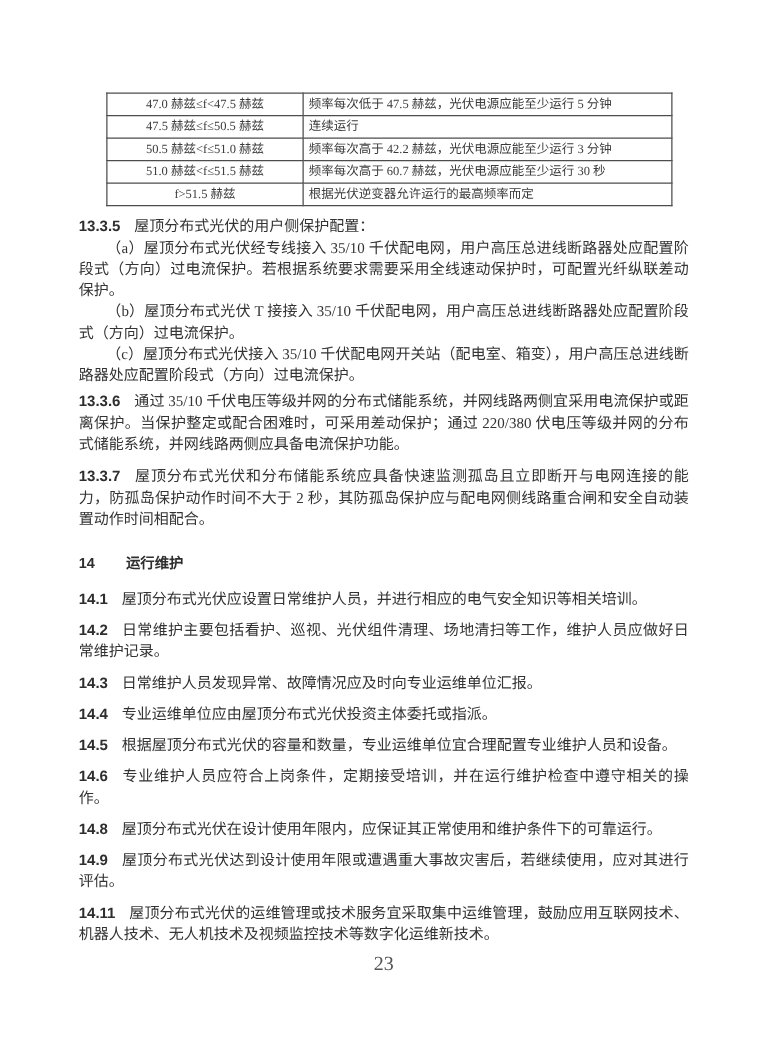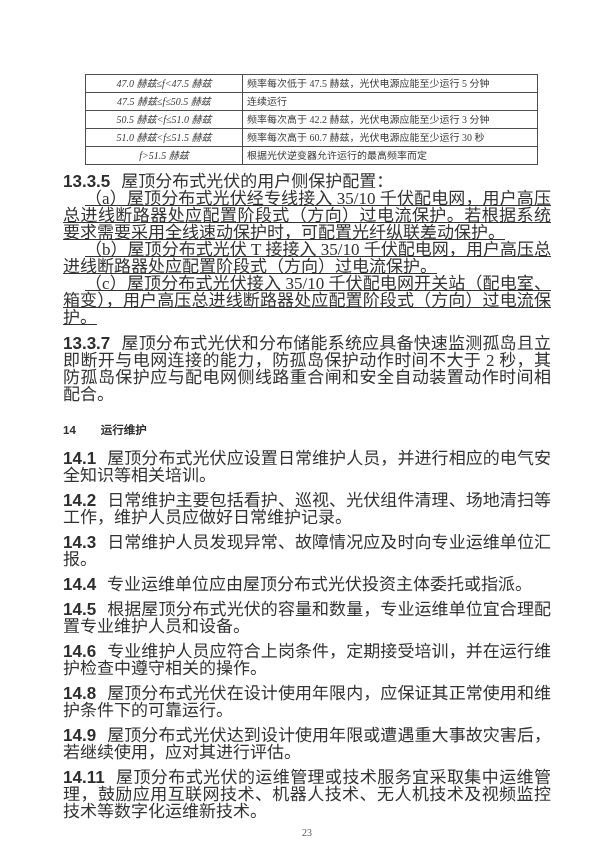--- a/index.html
+++ b/index.html
@@ -36,63 +36,62 @@
     line-height: 12px;
     height: 15px;
     padding: 1px 4px;
     color: #3a3a3a;
     white-space: nowrap;
     overflow: hidden;
   }
   td.cell-range {
     width: 148px;
     text-align: center;
-    font-style: italic;
   }
   td.cell-req {
     text-align: left;
     padding-left: 8px;
   }
 
   
   .clause, .sub-item {
-    font-size: 17px;
+    font-size: 12px;
     line-height: 17px;
     margin: 0;
     text-align: justify;
   }
   .cnum {
     font-family: "Liberation Sans", sans-serif;
     font-weight: bold;
     color: #2e2e2e;
     margin-right: 11px;
     white-space: nowrap;
   }
   .clause-13-3-5 { margin-top: 8px; }
-  .sub-item { text-indent: 22px; text-decoration: underline; }
+  .sub-item { text-indent: 22px; }
   .clause-13-3-6 { margin-top: 4px; }
   .clause-13-3-7 { margin-top: 9px; }
 
   
   .sec-heading {
     font-family: "Liberation Sans", sans-serif;
     font-size: 11.5px;
     font-weight: bold;
     color: #2e2e2e;
     margin: 19px 0 11px 0;
     line-height: 17px;
   }
   .sec-heading .hnum { margin-right: 25px; }
   .clause-14 { margin-top: 8px; }
 
   
   .footer {
     margin-top: 7px;
     text-align: center;
-    font-size: 10px;
+    font-size: 16px;
     color: #555555;
     font-family: "Liberation Serif", serif;
   }
 </style>
 </head>
 <body>
 
 <div class="page">
   <div class="content">
 
@@ -122,20 +121,23 @@
     </table>
 
     <p class="clause clause-13-3-5">
       <span class="cnum">13.3.5</span><span class="ctext">屋顶分布式光伏的用户侧保护配置：</span>
     </p>
 
     <p class="sub-item">（a）屋顶分布式光伏经专线接入 35/10 千伏配电网，用户高压总进线断路器处应配置阶段式（方向）过电流保护。若根据系统要求需要采用全线速动保护时，可配置光纤纵联差动保护。</p>
     <p class="sub-item">（b）屋顶分布式光伏 T 接接入 35/10 千伏配电网，用户高压总进线断路器处应配置阶段式（方向）过电流保护。</p>
     <p class="sub-item">（c）屋顶分布式光伏接入 35/10 千伏配电网开关站（配电室、箱变），用户高压总进线断路器处应配置阶段式（方向）过电流保护。</p>
 
+    <p class="clause clause-13-3-6">
+      <span class="cnum">13.3.6</span><span class="ctext">通过 35/10 千伏电压等级并网的分布式储能系统，并网线路两侧宜采用电流保护或距离保护。当保护整定或配合困难时，可采用差动保护；通过 220/380 伏电压等级并网的分布式储能系统，并网线路两侧应具备电流保护功能。</span>
+    </p>
 
     <p class="clause clause-13-3-7">
       <span class="cnum">13.3.7</span><span class="ctext">屋顶分布式光伏和分布储能系统应具备快速监测孤岛且立即断开与电网连接的能力，防孤岛保护动作时间不大于 2 秒，其防孤岛保护应与配电网侧线路重合闸和安全自动装置动作时间相配合。</span>
     </p>
 
     <h2 class="sec-heading">
       <span class="hnum">14</span><span>运行维护</span>
     </h2>
 
     <p class="clause clause-14">

